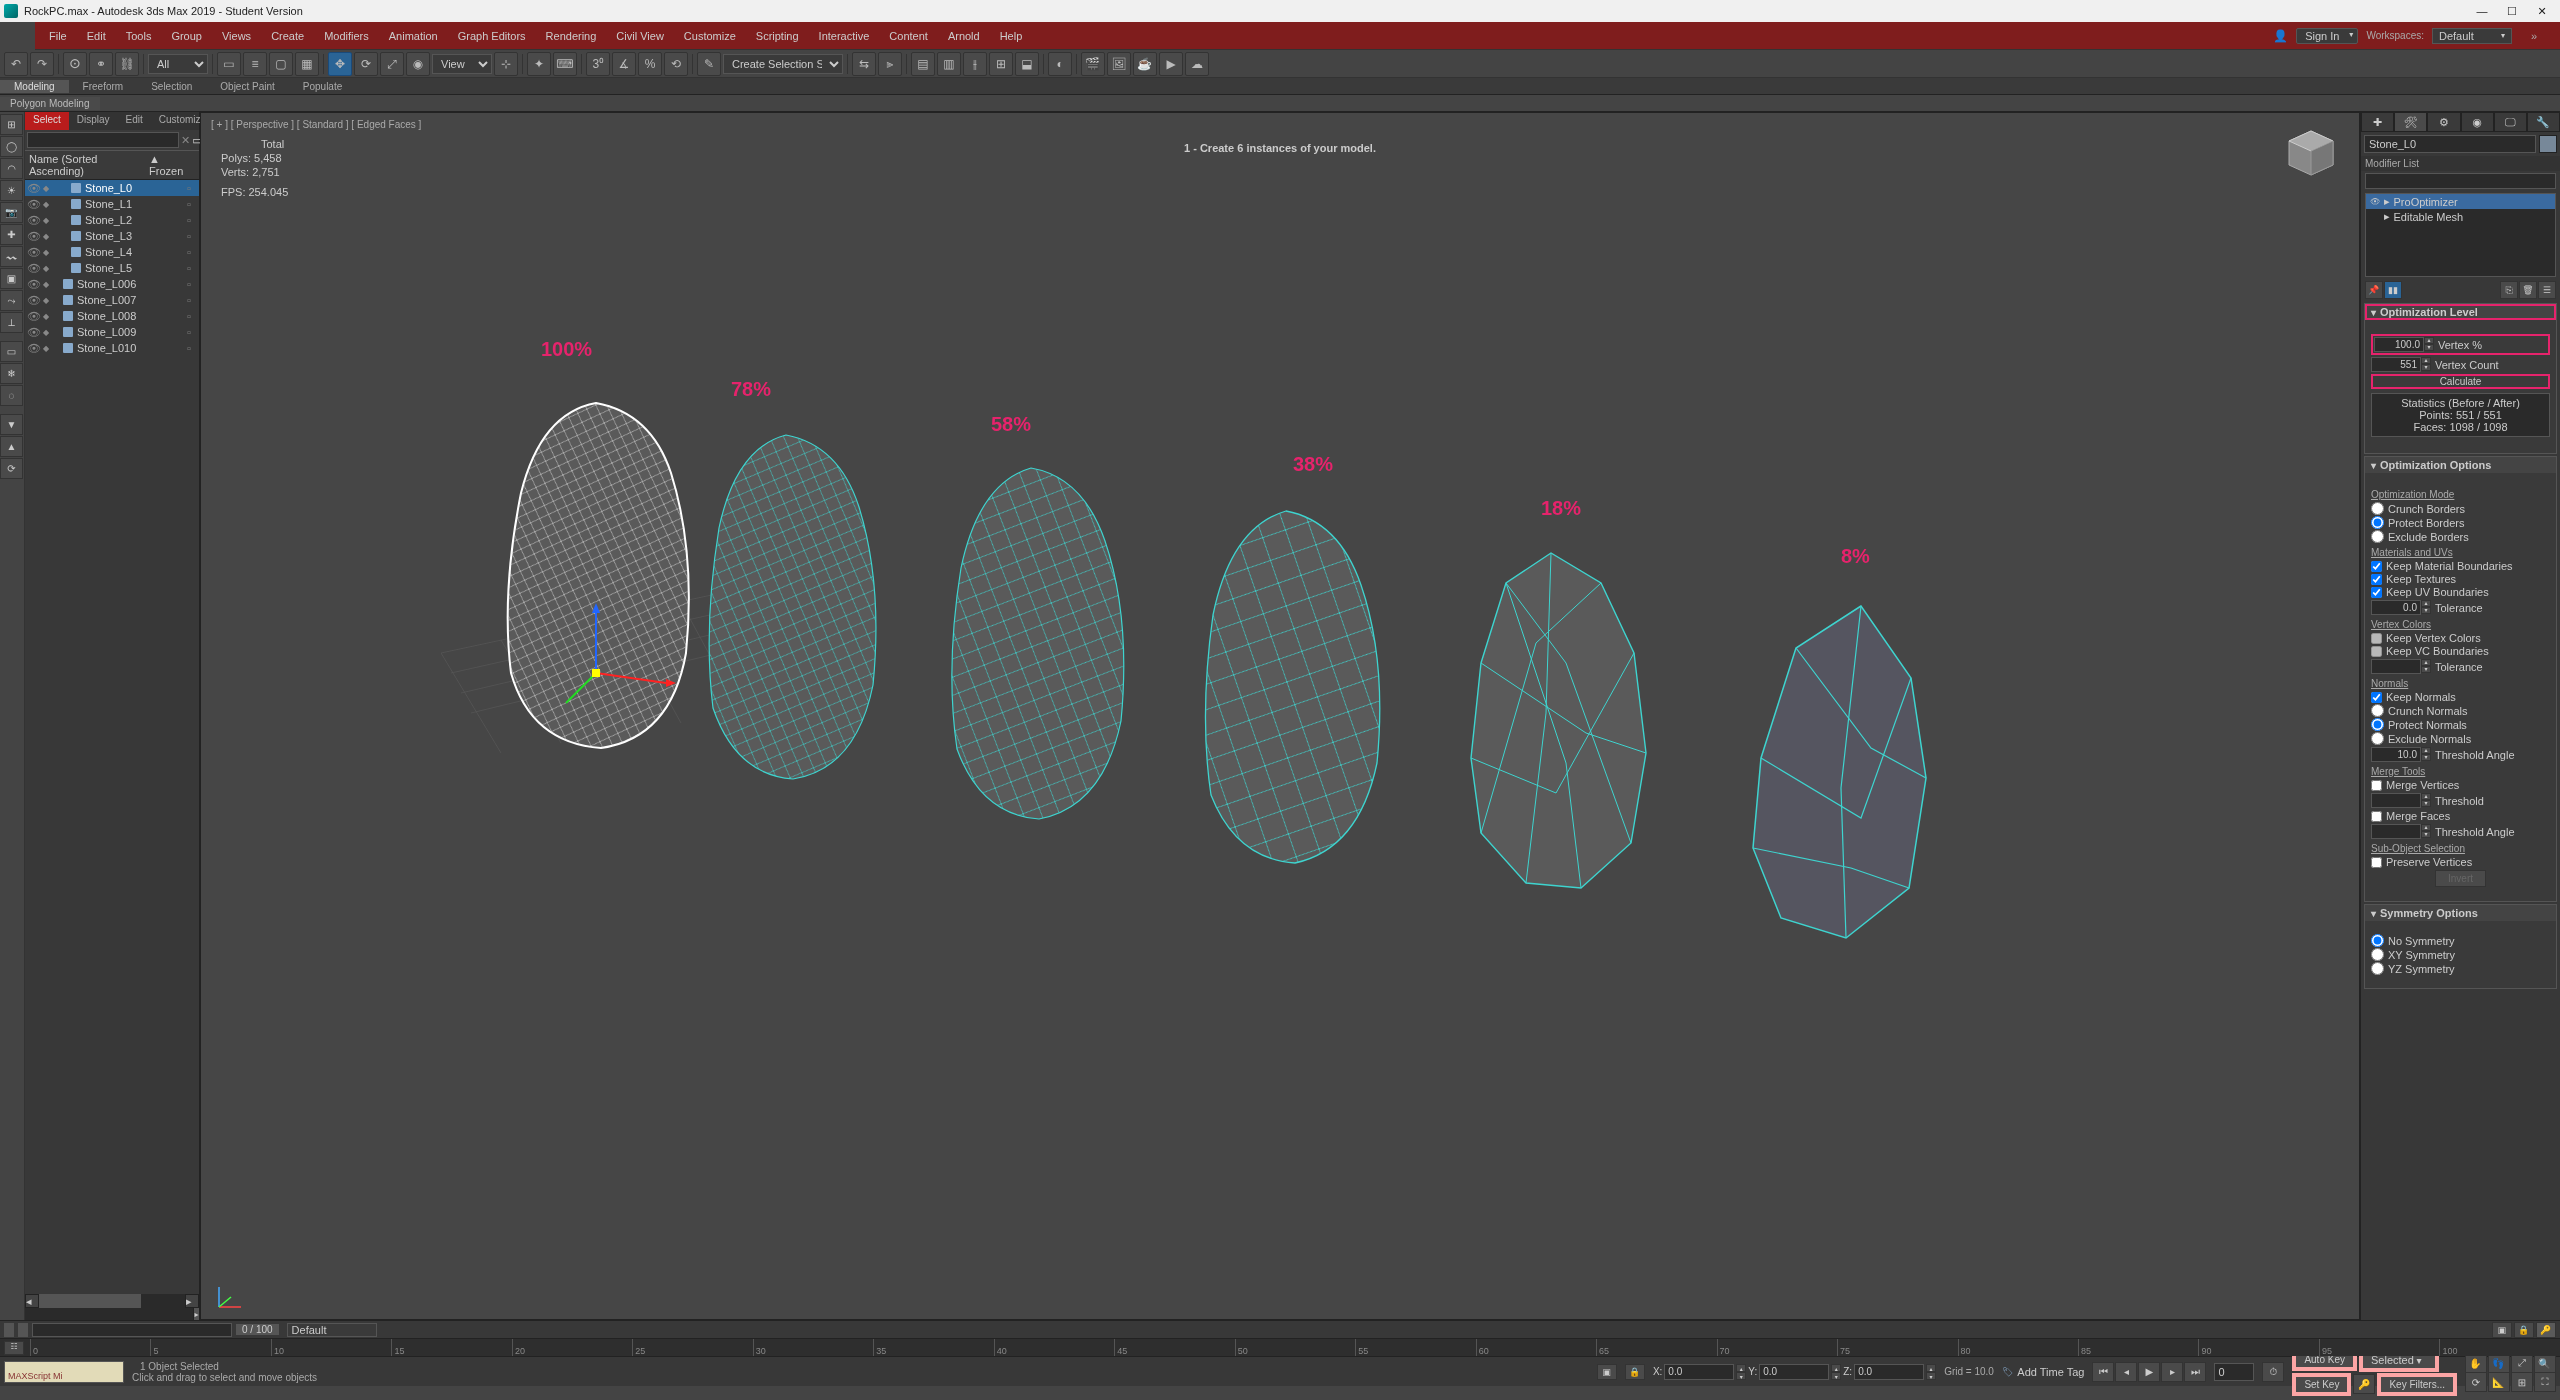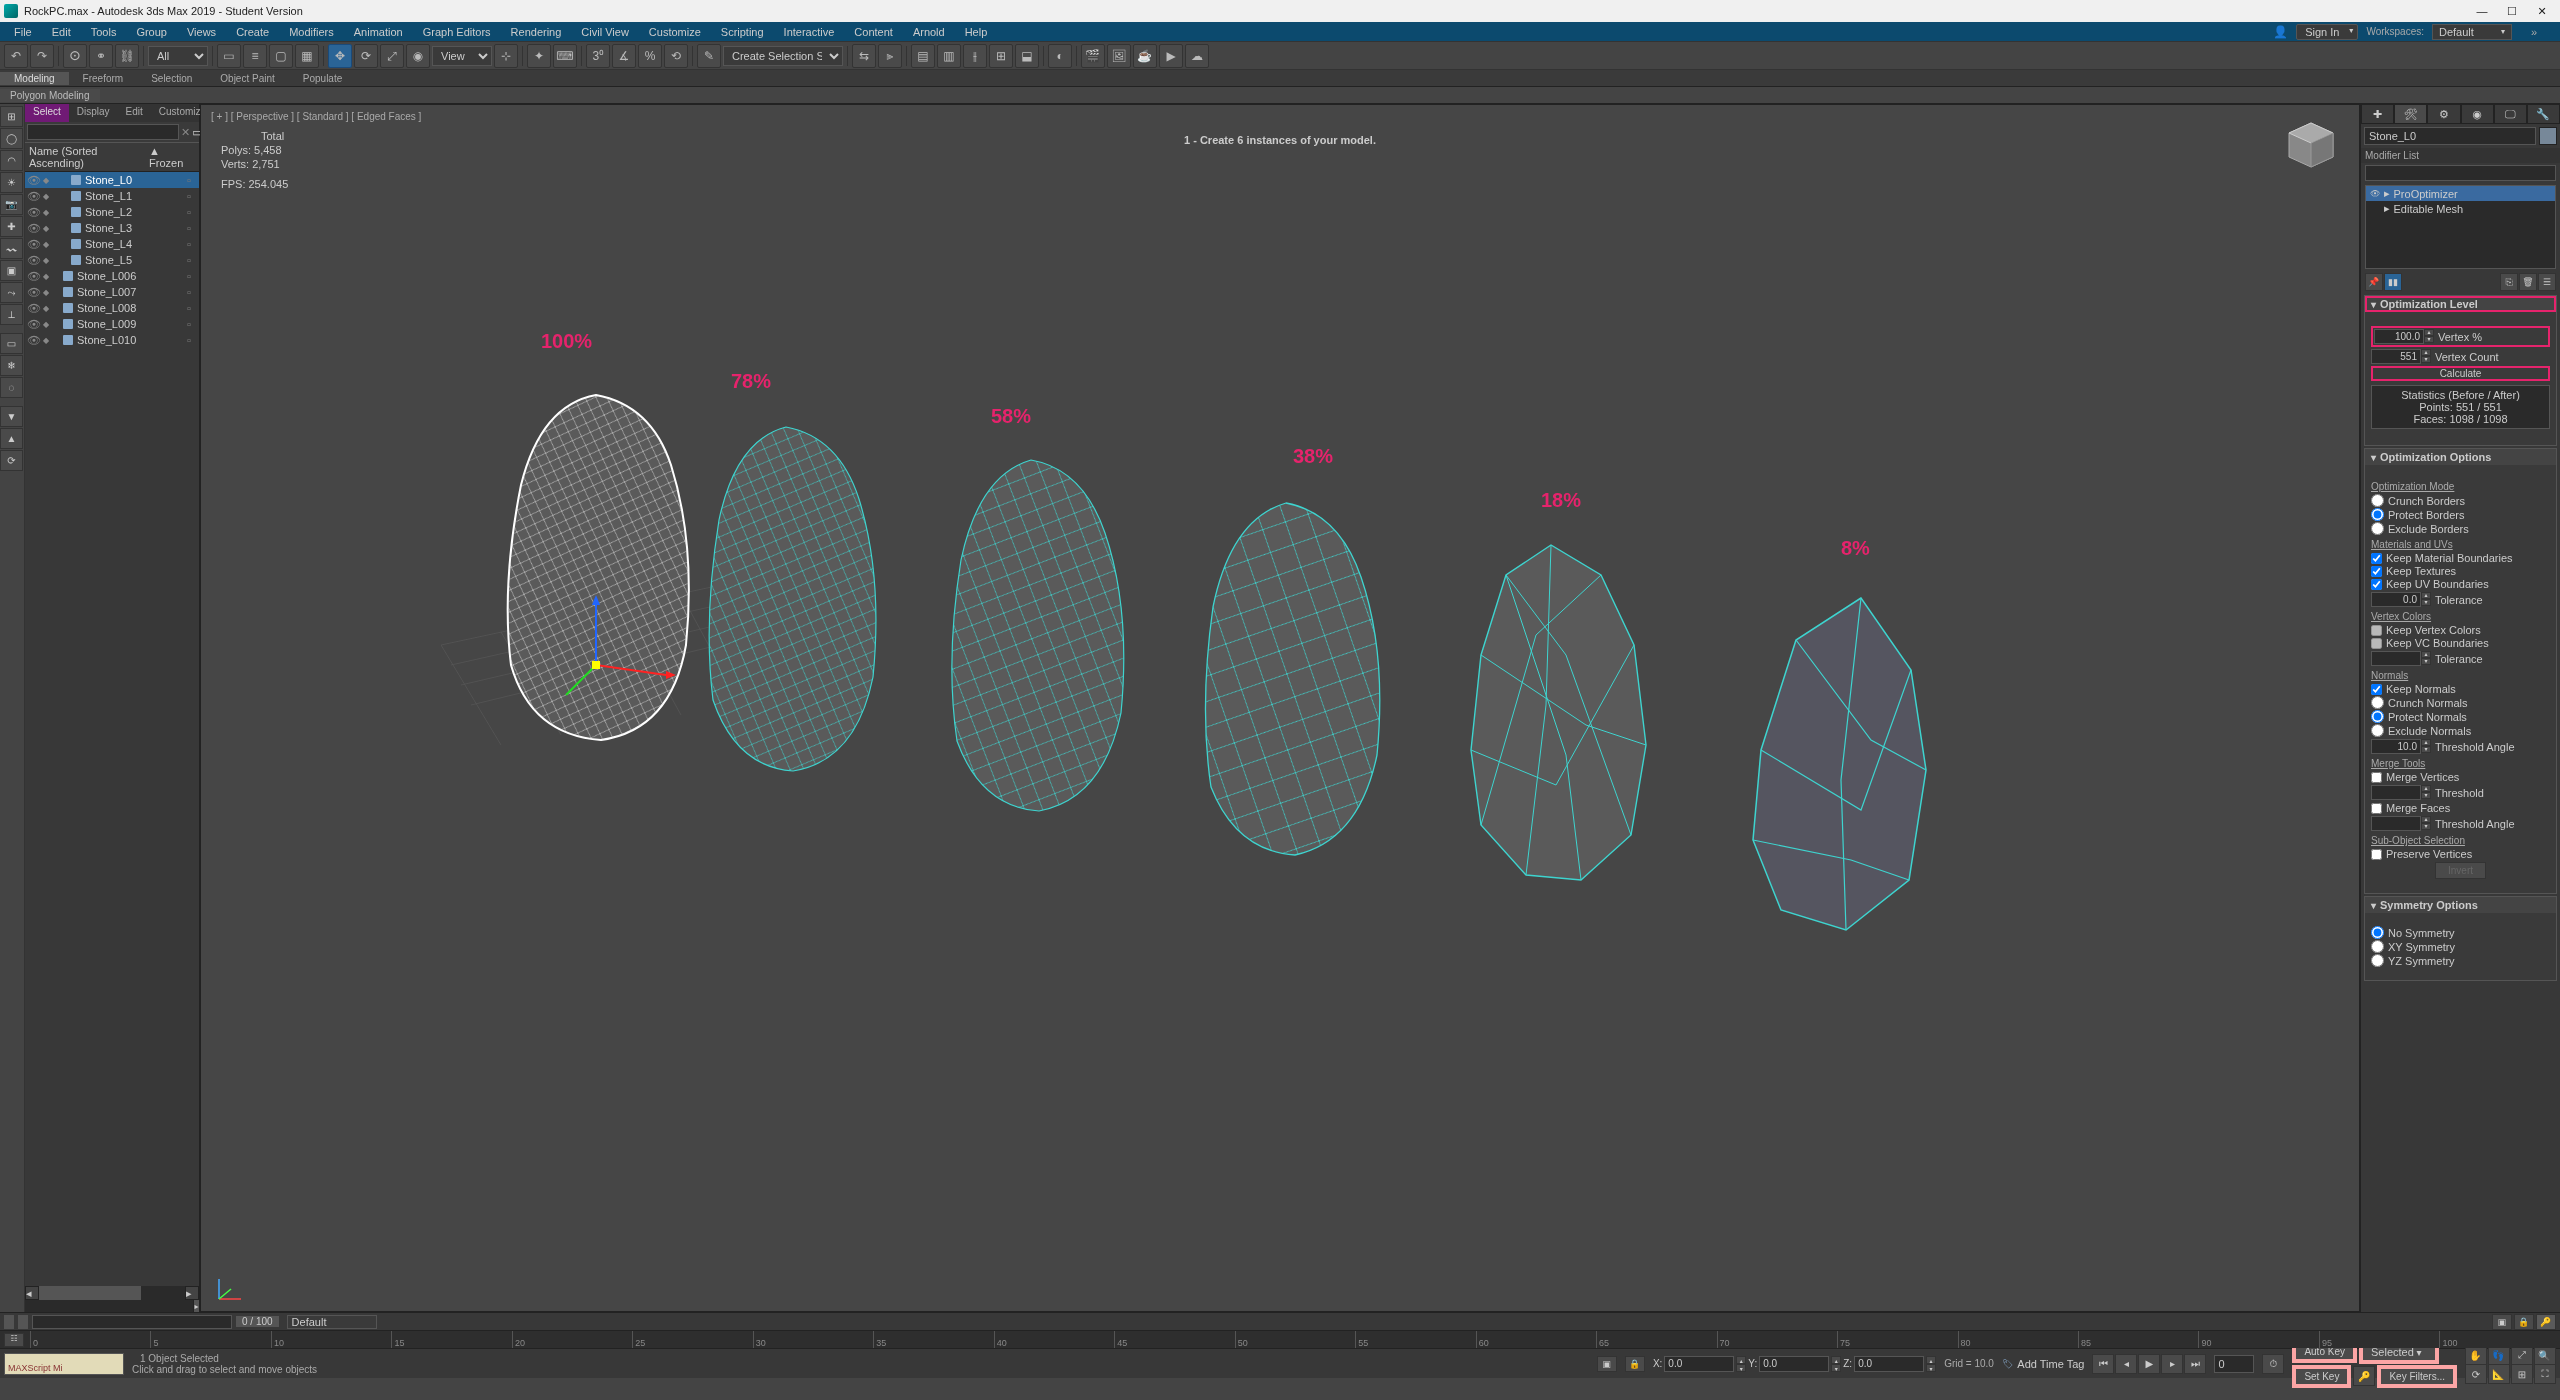--- a/index.html
+++ b/index.html
@@ -9,21 +9,21 @@
 
 
 #titlebar { height:22px; background:#f0f0f0; display:flex; justify-content:space-between; align-items:center; padding:0 4px; }
 #titlebar .left { display:flex; align-items:center; gap:6px; }
 #titlebar .left .logo { width:14px; height:14px; background:linear-gradient(135deg,#0aa,#066); border-radius:2px; }
 #titlebar .left span { color:#222; }
 #titlebar .winbtns { display:flex; gap:2px; }
 .winbtn { width:28px; height:18px; display:flex; align-items:center; justify-content:center; color:#222; }
 
 
-#menubar { height:20px; background:#0c4a6e; display:flex; align-items:center; padding:0 4px; justify-content:space-between; border-bottom:1px solid #333; }
+#menubar { height:28px; background:#7f1d1d; display:flex; align-items:center; padding:0 4px; justify-content:space-between; border-bottom:1px solid #333;margin-left:35px; }
 #menubar .menus { display:flex; }
 .menu-item { padding:2px 10px; color:#ccc; }
 .signin-area { display:flex; align-items:center; gap:8px; margin-right:8px; }
 .signin-btn { background:#3a3a3a; border:1px solid #555; padding:1px 18px 1px 8px; border-radius:2px; position:relative; }
 .signin-btn::after { content:"▾"; position:absolute; right:4px; font-size:8px; }
 .workspace-label { color:#aaa; font-size:10px; }
 .workspace-drop { background:#3a3a3a; border:1px solid #555; padding:1px 6px; width:80px; display:flex; justify-content:space-between; align-items:center; }
 
 
 #maintoolbar { height:28px; background:#444; display:flex; align-items:center; padding:2px 4px; gap:2px; border-bottom:1px solid #333; }
@@ -43,21 +43,21 @@
 #mainarea { display:flex; height:calc(100% - 22px - 20px - 28px - 17px - 17px - 40px - 18px - 30px); }
 
 
 #leftstrip { width:25px; background:#444; border-right:1px solid #333; display:flex; flex-direction:column; gap:1px; padding-top:2px; }
 .lsbtn { width:23px; height:21px; background:#4a4a4a; border:1px solid #333; display:flex; align-items:center; justify-content:center; font-size:10px; }
 
 
 #sceneexp { width:175px; background:#383838; border-right:1px solid #222; display:flex; flex-direction:column; }
 #sceneexp .tabs { display:flex; background:#333; height:18px; }
 #sceneexp .tab { padding:2px 8px; font-size:10px; color:#aaa; }
-#sceneexp .tab.active { background:#701a75; color:#ddd; }
+#sceneexp .tab.active { background:#b91c1c; color:#ddd; }
 #sceneexp .searchrow { display:flex; align-items:center; padding:2px; gap:2px; background:#3a3a3a; }
 #sceneexp .searchrow input { flex:1; background:#2a2a2a; border:1px solid #555; height:16px; color:#ccc; padding:0 4px; }
 #sceneexp .header { display:flex; background:#3a3a3a; padding:2px 4px; font-size:10px; border-top:1px solid #555; border-bottom:1px solid #222; justify-content:space-between; }
 #sceneexp .tree { flex:1; overflow:auto; background:#383838; }
 .tree-row { display:flex; align-items:center; height:16px; padding:0 2px; gap:4px; font-size:10px; }
 .tree-row.sel { background:#2a6496; }
 .tree-row .vis { width:12px; text-align:center; color:#888; }
 .tree-row .tog { width:12px; font-size:8px; color:#888; }
 .tree-row .ico { width:10px; height:10px; background:#8ac; border-radius:1px; }
 .tree-row .name { flex:1; color:#ccc; }

